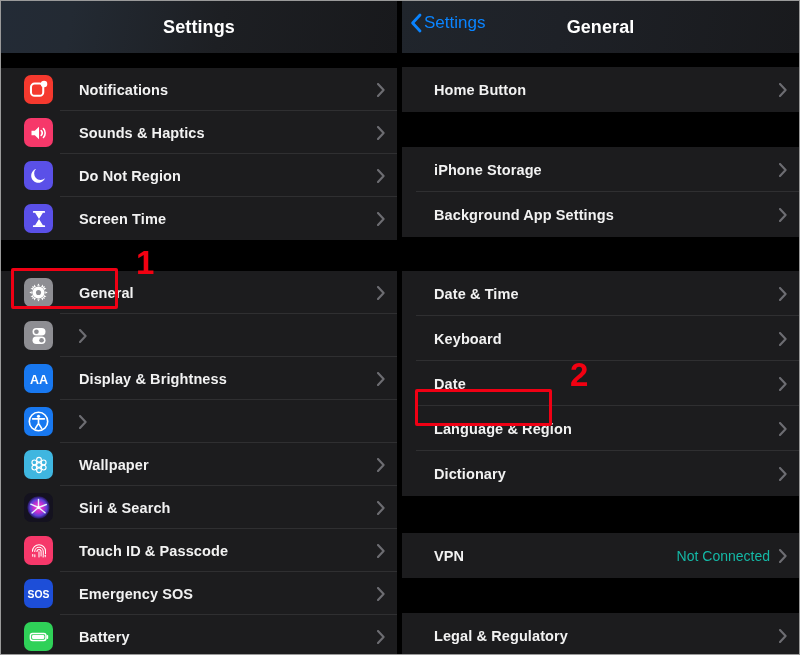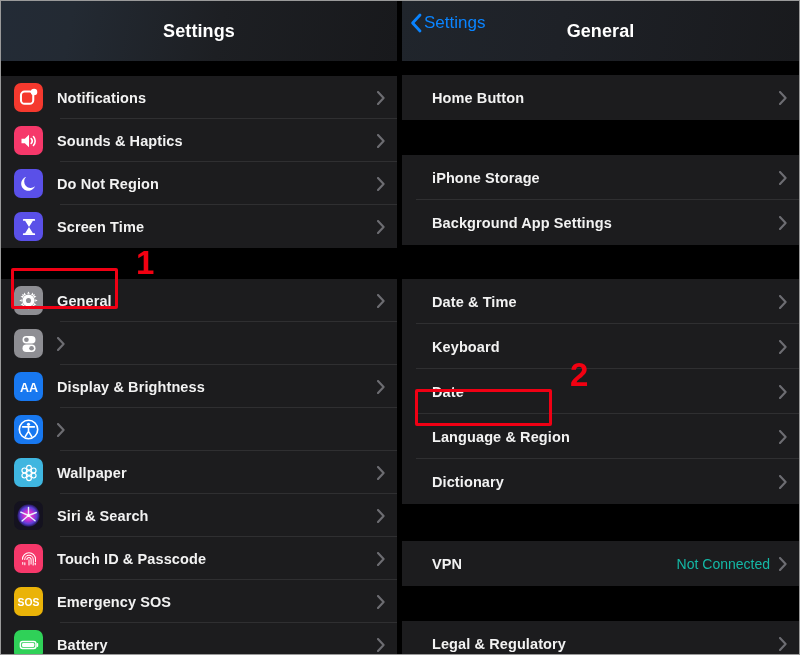--- a/index.html
+++ b/index.html
@@ -29,21 +29,21 @@
     background: #000;
     overflow: hidden;
   }
   .panel-left  { width: 396px; }
   .panel-gap   { width: 5px; background: #000; }
   .panel-right { width: 397px; }
 
   
   .navbar {
     position: relative;
-    height: 60px;
+    height: 52px;
     background: linear-gradient(100deg, #232b36 0%, #232a33 18%, #1d1f23 55%, #18191c 100%);
     display: flex;
     align-items: center;
     justify-content: center;
   }
   .navbar-right {
     background: linear-gradient(100deg, #20252c 0%, #1e2127 40%, #191a1d 100%);
   }
   .nav-title {
     font-size: 18px;
@@ -78,56 +78,56 @@
     background: #1c1c1e;
     width: 100%;
   }
   .spacer { background: #000; width: 100%; }
 
   .row {
     position: relative;
     display: flex;
     align-items: center;
     height: 43px;
-    padding-left: 13px;
+    padding-left: 23px;
     padding-right: 12px;
     cursor: pointer;
   }
   .row.tall { height: 45px; }
 
   .row-sep {
     position: absolute;
     left: 59px;
     right: 0;
     bottom: 0;
     height: 1px;
     background: #2f2f31;
   }
   .row-sep.flush { left: 14px; }
 
   .row-icon {
     width: 29px;
     height: 29px;
     border-radius: 7px;
     flex: 0 0 29px;
-    margin-right: 14px;
+    margin-right: 26px;
     display: flex;
     align-items: center;
     justify-content: center;
     overflow: hidden;
   }
   .row-label {
     flex: 1 1 auto;
     font-size: 14.5px;
     font-weight: bold;
     color: #f2f2f2;
     letter-spacing: .1px;
     white-space: nowrap;
   }
-  .row-label.plain { margin-left: 17px; }
+  .row-label.plain { margin-left: 9px; }
   .row-value {
     font-size: 14px;
     color: #14b8a6;
     margin-right: 9px;
     white-space: nowrap;
   }
   .chevron {
     flex: 0 0 auto;
     width: 8px;
     height: 14px;
@@ -371,21 +371,21 @@
           </svg>
         </span>
         <span class="row-label">Touch ID &amp; Passcode</span>
         <svg class="chevron" viewBox="0 0 8 14">
             <path d="M1 1 L6.6 7 L1 13"></path>
           </svg>
         <span class="row-sep"></span>
       </div>
 
       <div class="row">
-        <span class="row-icon" style="background:#eab308">
+        <span class="row-icon" style="background:#1d4ed8">
           <svg class="ic" width="27" height="27" viewBox="0 0 30 30">
             <text x="15" y="19.6" font-family="Liberation Sans, sans-serif" font-size="11.5" font-weight="bold" fill="#fff" text-anchor="middle">SOS</text>
           </svg>
         </span>
         <span class="row-label">Emergency SOS</span>
         <svg class="chevron" viewBox="0 0 8 14">
             <path d="M1 1 L6.6 7 L1 13"></path>
           </svg>
         <span class="row-sep"></span>
       </div>

